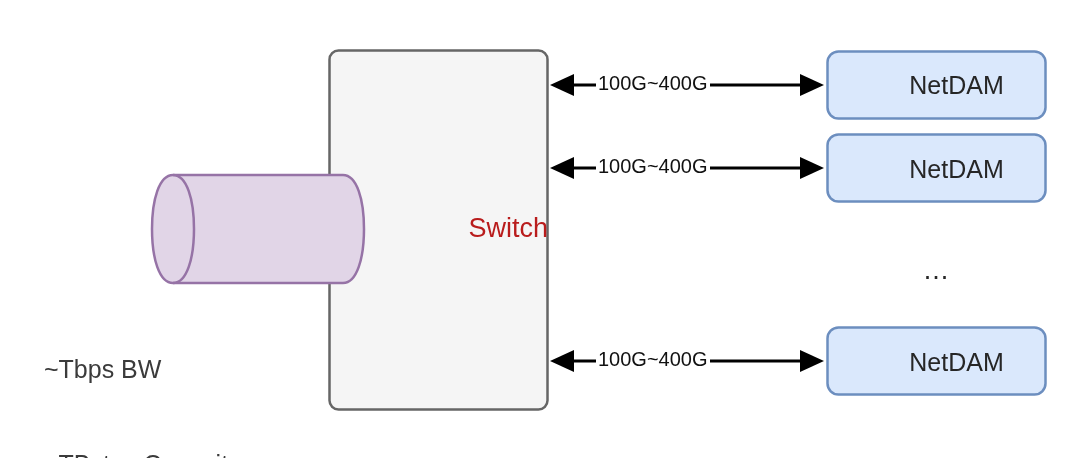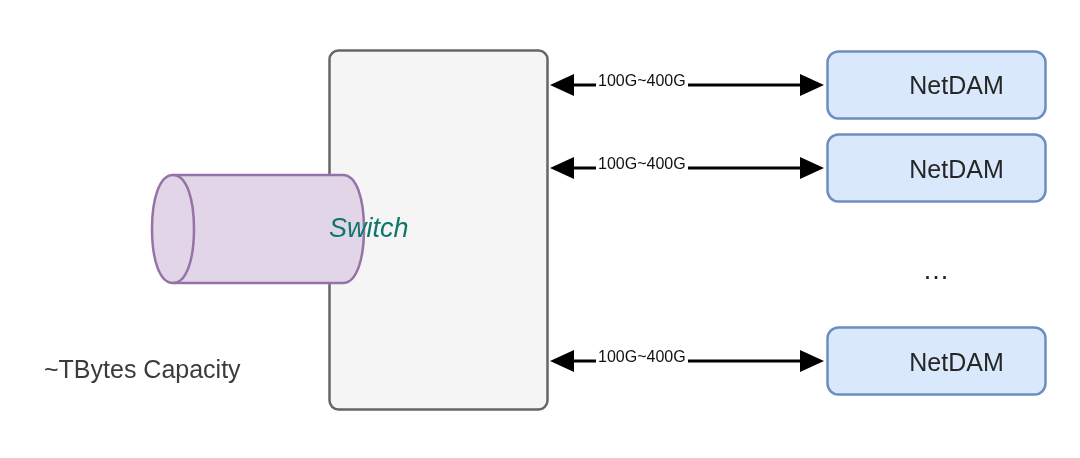--- a/index.html
+++ b/index.html
@@ -28,24 +28,23 @@
     position: absolute;
     color: #333333;
     font-family: "Liberation Sans", sans-serif;
     white-space: pre;
     line-height: 1.25;
   }
   #switch-label {
     left: 329px;
     top: 212px;
     width: 219px;
-    text-align: left;
+    text-align: right;
     font-size: 27px;
-    color: #0f766e;
-    font-style: italic;
+    color: #b91c1c;
   }
   .netdam-label {
     left: 826px;
     width: 261px;
     text-align: center;
     font-size: 25px;
     color: #262626;
   }
   #netdam-label-1 { top: 70px; }
   #netdam-label-2 { top: 154px; }
@@ -61,21 +60,21 @@
   }
   #storage-caption {
     left: 44px;
     top: 290px;
     font-size: 25px;
     color: #3b3b3b;
   }
   #storage-caption div { line-height: 33px; }
   .link-label {
     position: absolute;
-    font-size: 16px;
+    font-size: 20px;
     color: #111111;
     font-family: "Liberation Sans", sans-serif;
     background: #ffffff;
     padding: 0 2px;
     white-space: pre;
     text-align: center;
   }
   #link-label-1 { left: 596px; top: 72px; }
   #link-label-2 { left: 596px; top: 155px; }
   #link-label-3 { left: 596px; top: 348px; }
@@ -121,20 +120,21 @@
     </g>
 
     <rect x="827.5" y="51.5" width="218" height="67" rx="11" ry="11" fill="#dae8fc" stroke="#6c8ebf" stroke-width="2.5"></rect>
     <rect x="827.5" y="134.5" width="218" height="67" rx="11" ry="11" fill="#dae8fc" stroke="#6c8ebf" stroke-width="2.5"></rect>
     <rect x="827.5" y="327.5" width="218" height="67" rx="11" ry="11" fill="#dae8fc" stroke="#6c8ebf" stroke-width="2.5"></rect>
   </svg>
 
   <div class="node-text" id="switch-label">Switch</div>
 
   <div class="node-text" id="storage-caption">
+    <div>~Tbps BW</div>
     <div>~TBytes Capacity</div>
   </div>
 
   <div class="link-label" id="link-label-1">100G~400G</div>
   <div class="link-label" id="link-label-2">100G~400G</div>
   <div class="link-label" id="link-label-3">100G~400G</div>
 
   <div class="node-text netdam-label" id="netdam-label-1">NetDAM</div>
   <div class="node-text netdam-label" id="netdam-label-2">NetDAM</div>
   <div class="node-text netdam-label" id="netdam-label-3">NetDAM</div>

